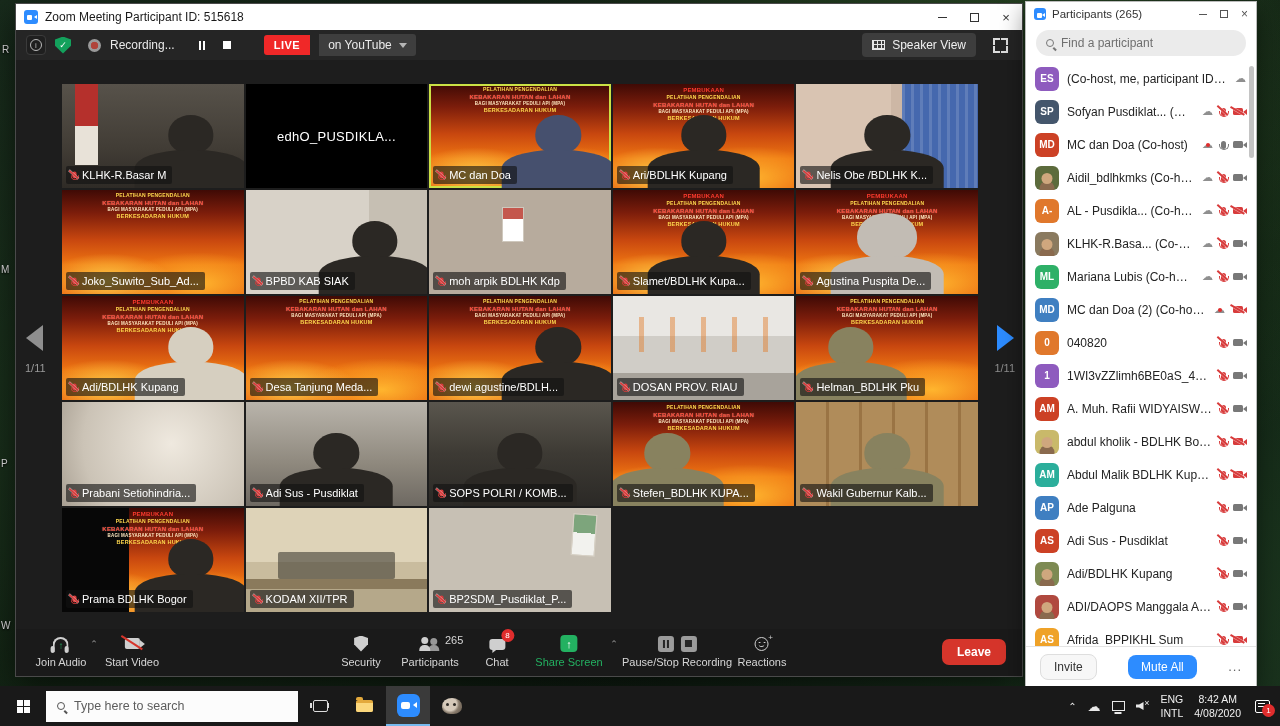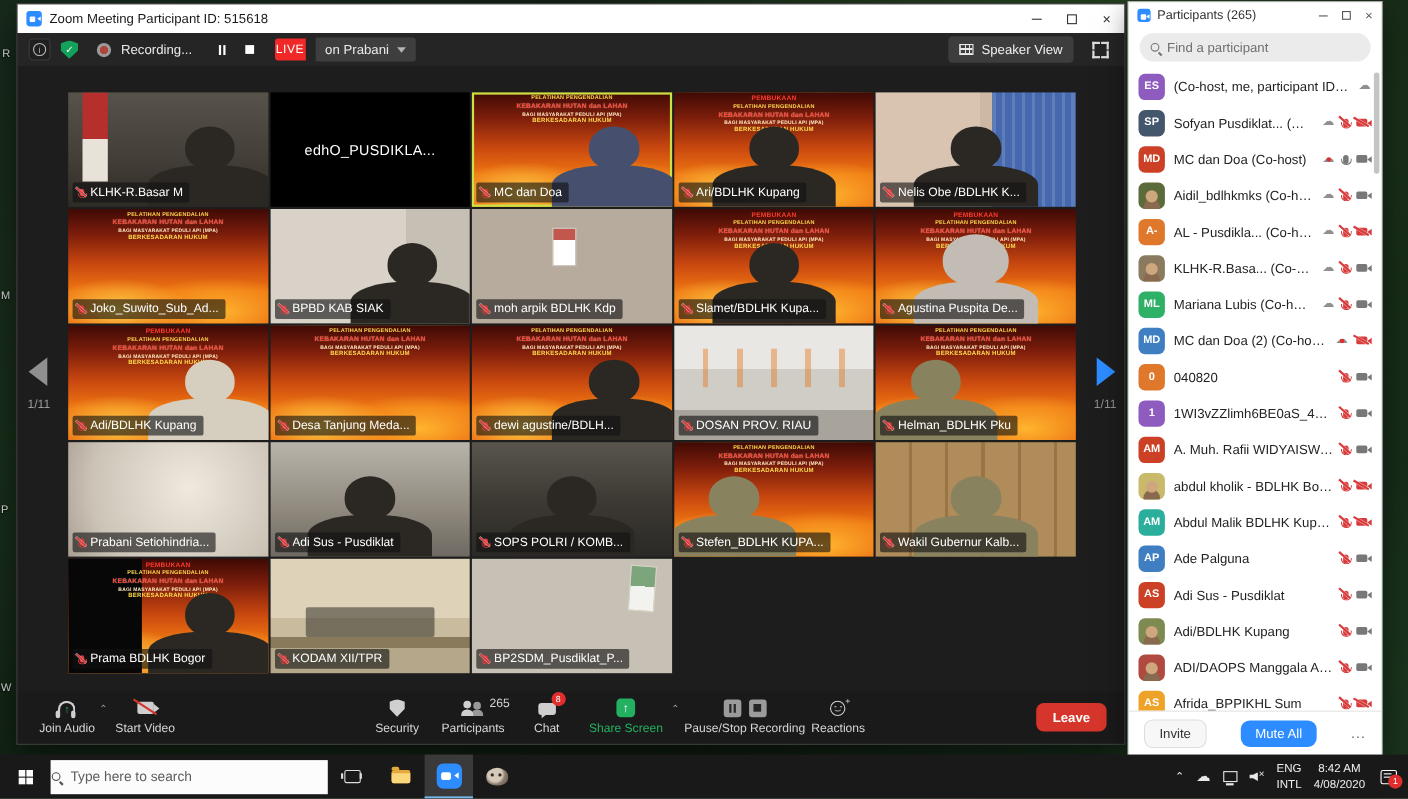--- a/index.html
+++ b/index.html
@@ -30,21 +30,21 @@
   .info-btn{width:20px;height:20px;background:#1f1f1f;border:1px solid #3b3b3b;border-radius:4px;display:flex;align-items:center;justify-content:center}
   .i-circle{width:12px;height:12px;border:1px solid #b9b9b9;border-radius:50%;color:#b9b9b9;font-size:8px;display:flex;align-items:center;justify-content:center}
   .i-circle::before{content:'i'}
   .shield-ok{width:16px;height:17px;background:#13a15c;clip-path:polygon(50% 0,100% 18%,100% 55%,50% 100%,0 55%,0 18%);display:flex;align-items:center;justify-content:center;color:#fff;font-size:9px}
   .shield-ok::before{content:'\2713'}
   .rec-dot{width:13px;height:13px;border-radius:50%;background:radial-gradient(circle,#b0443a 0 38%,#9a9a9a 44%);margin-left:8px}
   .rec-label{color:#e9e9e9;font-size:12px;margin-right:10px}
   .rec-btn{width:16px;height:16px;display:flex;align-items:center;justify-content:center}
   .glyph-pause{width:2px;height:9px;background:#fff;box-shadow:4px 0 0 #fff;margin-right:4px}
   .glyph-stop{width:8px;height:8px;background:#fff}
-  .live{background:#f02828;color:#fff;font-weight:400;font-size:11px;padding:4px 1px;border-radius:3px 0 0 3px;letter-spacing:.5px;margin-left:6px}
+  .live{background:#f02828;color:#fff;font-weight:700;font-size:11px;padding:4px 10px;border-radius:3px 0 0 3px;letter-spacing:.5px;margin-left:20px}
   .live-dest{background:#3e3e3e;color:#eaeaea;font-size:12px;padding:4px 9px;border-radius:0 3px 3px 0;display:flex;gap:7px;align-items:center}
   .caret-down{width:0;height:0;border-left:4px solid transparent;border-right:4px solid transparent;border-top:5px solid #b5b5b5}
   .tspacer{flex:1}
   .speaker-view{background:#3d3d3d;border-radius:4px;padding:5px 10px;display:flex;gap:7px;align-items:center;color:#f0f0f0;font-size:12px}
   .sv-grid{width:13px;height:10px;border:1px solid #e8e8e8;background-image:repeating-linear-gradient(90deg,#e8e8e8 0 1px,transparent 1px 4px),repeating-linear-gradient(0deg,#e8e8e8 0 1px,transparent 1px 4px)}
   .fs-btn{width:15px;height:15px;position:relative;margin:0 4px 0 8px}
   .fs-btn::before{content:'';position:absolute;left:0;top:0;width:5px;height:5px;border-left:2px solid #ddd;border-top:2px solid #ddd}
   .fs-btn::after{content:'';position:absolute;right:0;bottom:0;width:5px;height:5px;border-right:2px solid #ddd;border-bottom:2px solid #ddd}
   .fs2::before{content:'';position:absolute;right:0;top:0;width:5px;height:5px;border-right:2px solid #ddd;border-top:2px solid #ddd}
   .fs2::after{content:'';position:absolute;left:0;bottom:0;width:5px;height:5px;border-left:2px solid #ddd;border-bottom:2px solid #ddd}
@@ -182,21 +182,21 @@
   .p-footer{height:40px;border-top:1px solid #e4e4e4;display:flex;align-items:center;justify-content:space-between;padding:0 14px;flex:none}
   .btn-invite{background:#f7f7f7;border:1px solid #dedede;border-radius:8px;padding:5px 13px;font-size:12px;color:#333}
   .btn-muteall{background:#2d8cff;border-radius:8px;padding:5px 13px;font-size:12px;color:#fff}
   .btn-more{color:#666;font-size:13px;letter-spacing:1px}
 
   
   .taskbar{position:absolute;left:0;right:0;bottom:0;height:40px;background:#191919;display:flex;align-items:center;z-index:3}
   .tb-start{width:46px;height:40px;display:flex;align-items:center;justify-content:center}
   .winlogo{display:grid;grid-template-columns:6px 6px;grid-template-rows:6px 6px;gap:1px}
   .winlogo span{background:#fdfdfd}
-  .tb-search{width:252px;height:31px;background:#fcfcfc;display:flex;align-items:center;gap:9px;padding:0 1px}
+  .tb-search{width:252px;height:31px;background:#fcfcfc;display:flex;align-items:center;gap:9px;padding:0 11px}
   .tb-search .mag{border-color:#555}
   .tb-search .mag::after{background:#555}
   .tb-input{flex:1;border:0;outline:0;background:transparent;font-size:12.5px;color:#444;min-width:0}
   .tb-input::placeholder{color:#5d5d5d}
   .tb-ic{width:44px;height:40px;display:flex;align-items:center;justify-content:center;position:relative}
   .tb-ic.active{background:#3a3a3a;border-bottom:2px solid #76b9ed}
   .tv{width:15px;height:12px;border:1.5px solid #ddd;border-radius:2px;position:relative}
   .tv::before{content:'';position:absolute;left:-4px;top:2px;width:2px;height:5px;background:#ddd;box-shadow:17px 0 0 #ddd}
   .folder{width:17px;height:12px;background:#e3a93c;border-radius:2px;position:relative}
   .folder::before{content:'';position:absolute;top:-3px;left:0;width:7px;height:3px;background:#e3a93c;border-radius:2px 2px 0 0}
@@ -250,21 +250,21 @@
     <span class="rec-dot"></span>
     <span class="rec-label">Recording...</span>
     <span class="rec-btn">
         <span class="glyph-pause"></span>
       </span>
     <span class="rec-btn">
         <span class="glyph-stop"></span>
       </span>
     <span class="live">LIVE</span>
     <span class="live-dest">
-      <span>on Prabani</span>
+      <span>on YouTube</span>
       <span class="caret-down"></span>
     </span>
     <span class="tspacer"></span>
     <span class="speaker-view">
       <span class="sv-grid"></span>
       <span>Speaker View</span>
     </span>
     <span class="fs-btn"><span class="fs2"></span></span>
   </div>
 

